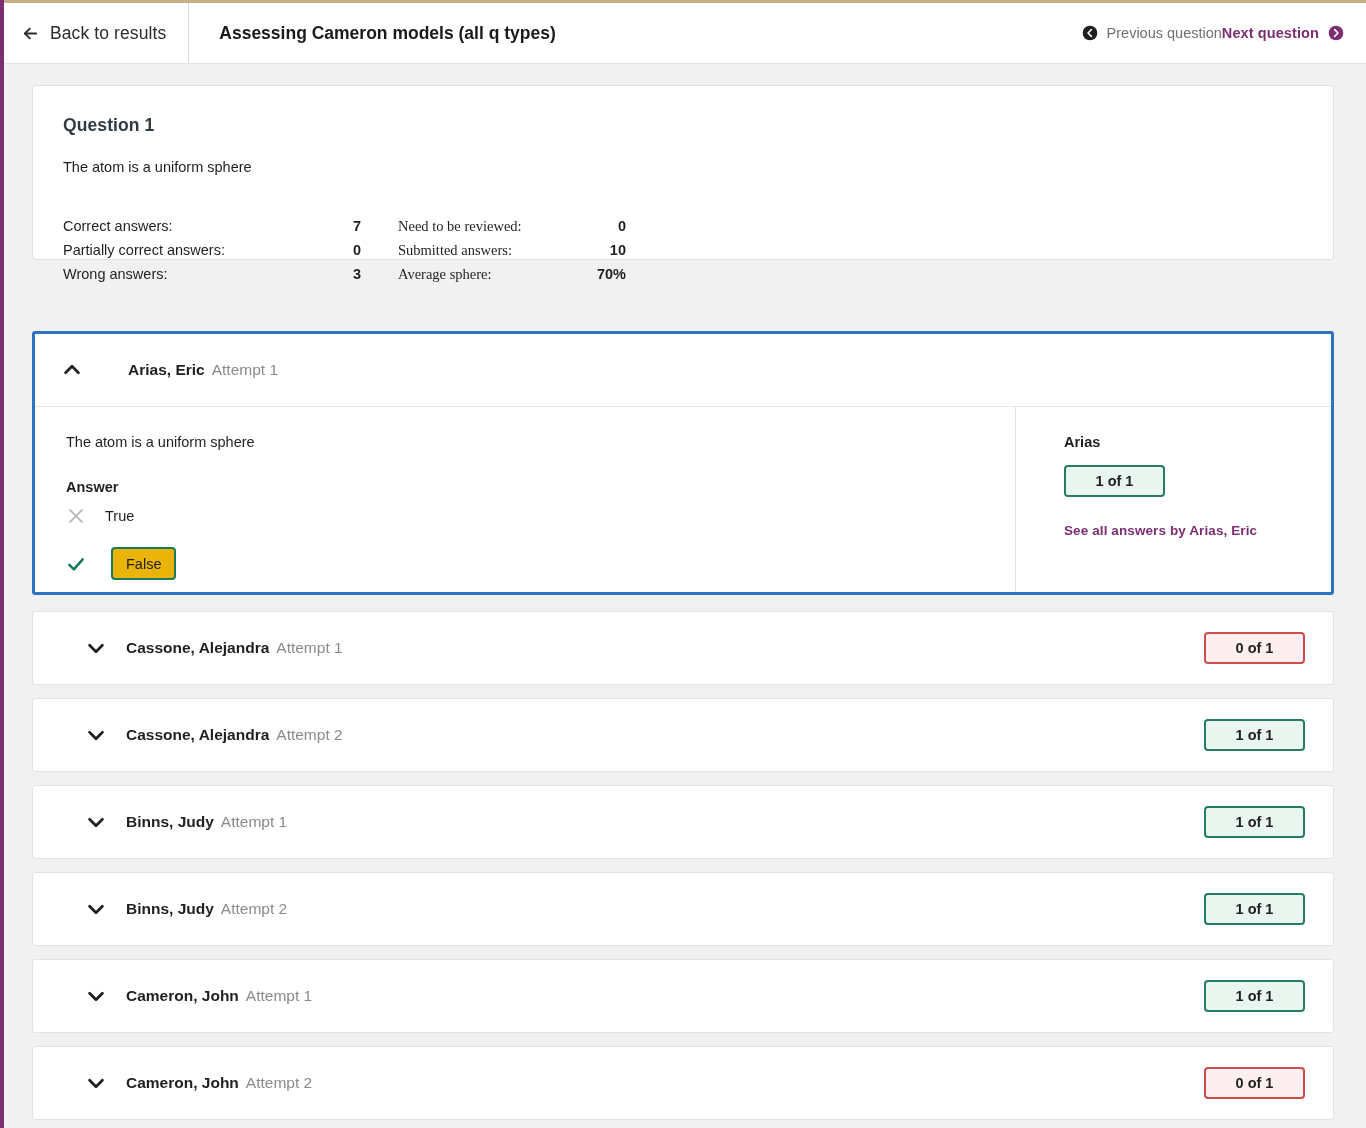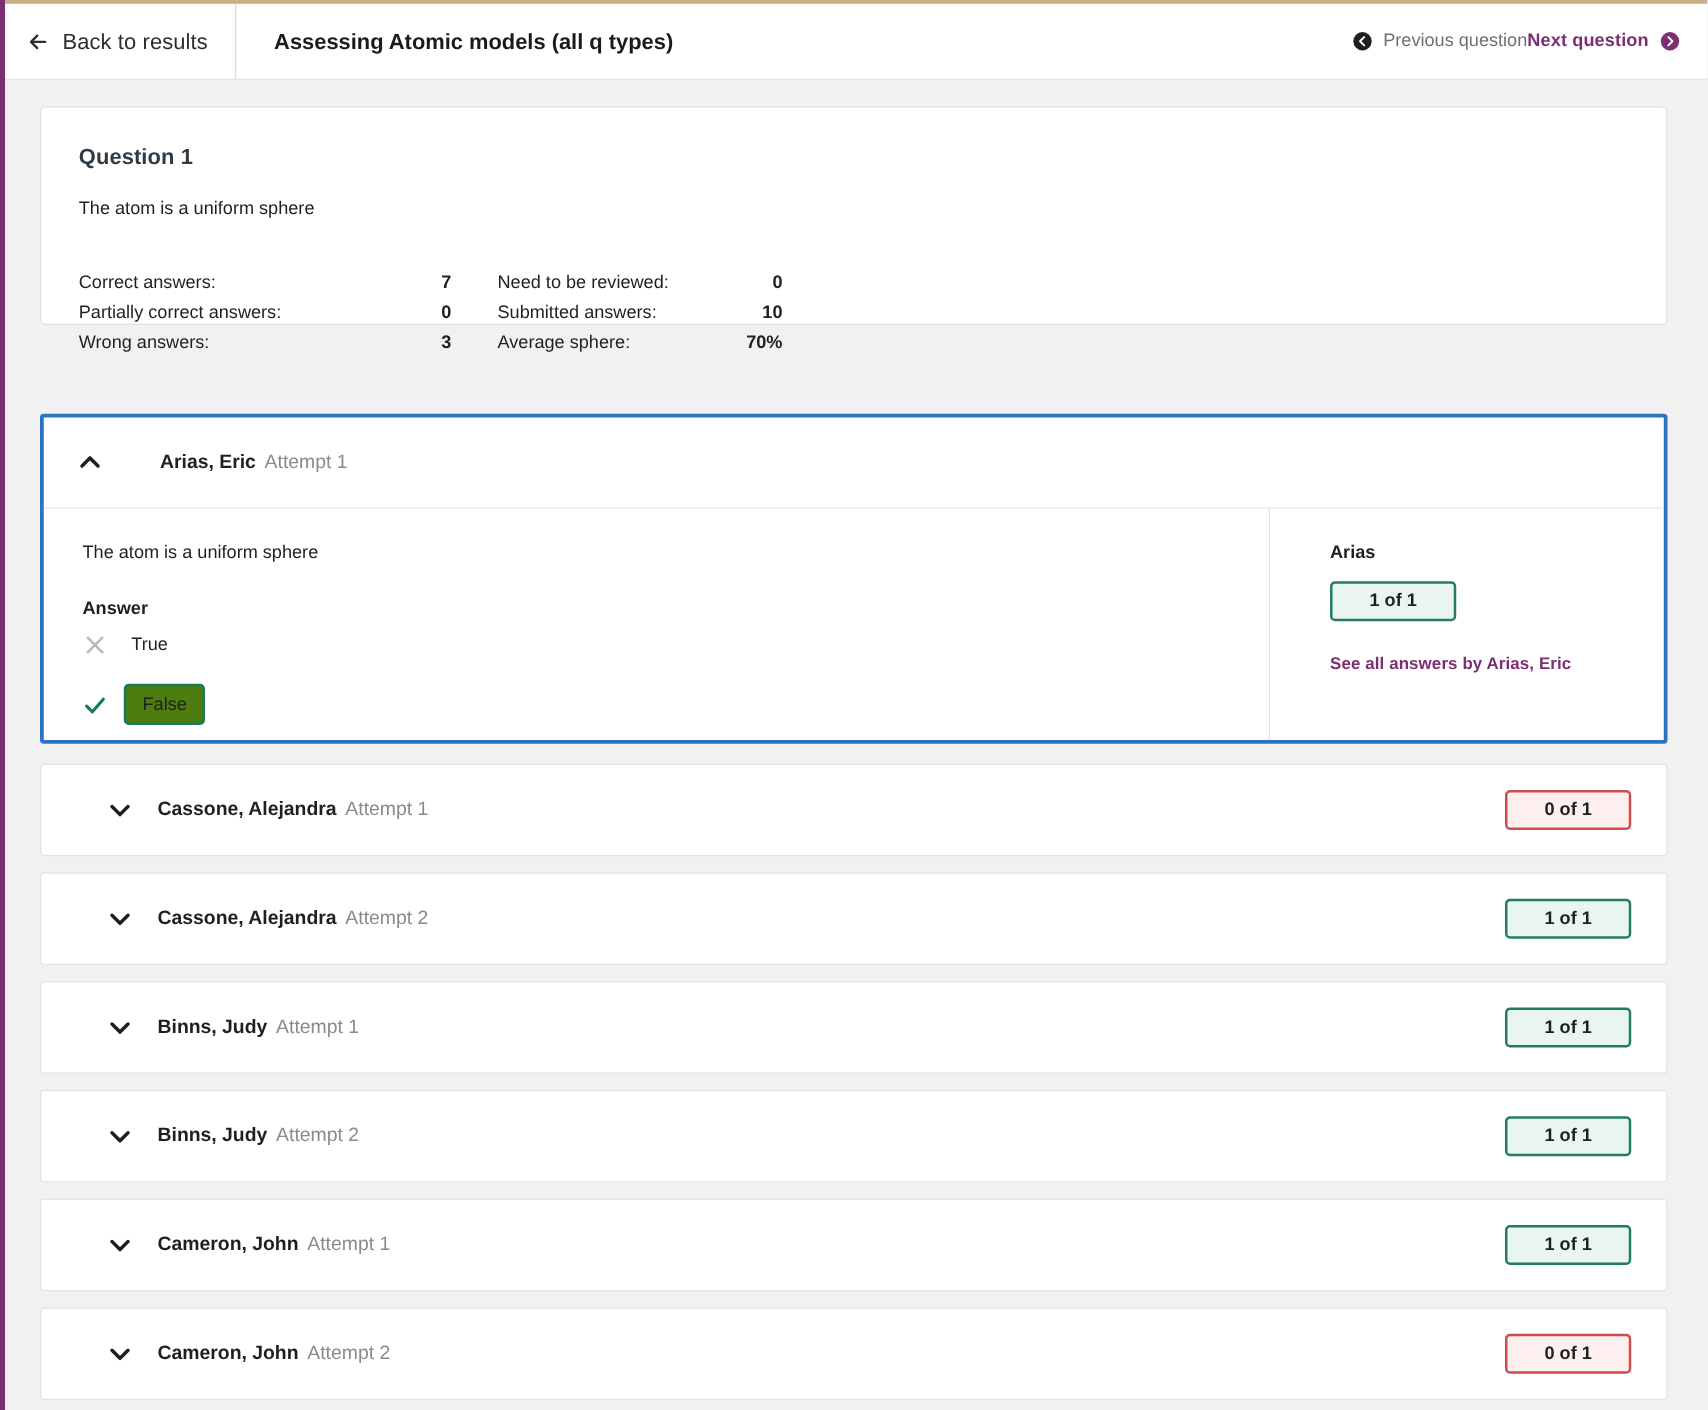--- a/index.html
+++ b/index.html
@@ -136,21 +136,21 @@
     line-height: 24px;
     white-space: nowrap;
   }
   .stat-value {
     font-size: 14.5px;
     font-weight: bold;
     color: #1F1F1F;
     line-height: 24px;
     text-align: right;
   }
-  .stat-label.col2 { padding-left: 37px; }
+  .stat-label.col2 { padding-left: 37px; font-family: Liberation Serif, serif; }
 
   
   .expanded {
     position: absolute;
     left: 32px;
     top: 331px;
     width: 1302px;
     height: 264px;
     background: #FFFFFF;
     border: 3px solid #2C74C0;
@@ -214,28 +214,28 @@
     display: block;
   }
   .opt-mark.wrong { color: #B9B9B9; }
   .opt-mark.right { color: #157A53; }
   .opt-text {
     margin-left: 19px;
     font-size: 14.5px;
     color: #1F1F1F;
   }
   .opt-chip {
-    margin-left: 13px;
+    margin-left: 25px;
     display: inline-flex;
     align-items: center;
     justify-content: center;
     min-width: 62px;
     height: 33px;
     padding: 0 13px;
-    background: #4d7c0f;
+    background: #eab308;
     border: 2px solid #1D7A56;
     border-radius: 4px;
     font-size: 14.5px;
     color: #1F1F1F;
   }
 
   .exp-right {
     flex: 1 1 auto;
     padding: 27px 0 0 48px;
   }
@@ -323,21 +323,21 @@
   <div class="header">
 
     <a class="back-link">
       <svg class="back-arrow" viewBox="0 0 24 24" fill="none" stroke="currentColor" stroke-width="2.6" stroke-linecap="round" stroke-linejoin="round">
         <line x1="20" y1="12" x2="5" y2="12"></line>
         <polyline points="11 19 4 12 11 5"></polyline>
       </svg>
       <span class="back-label">Back to results</span>
     </a>
 
-    <div class="quiz-title">Assessing Atomic models (all q types)</div>
+    <div class="quiz-title">Assessing Cameron models (all q types)</div>
 
     <div class="header-spacer"></div>
 
     <div class="nav-group">
       <a class="nav-link prev">
         <svg class="circ" viewBox="0 0 24 24">
           <circle cx="12" cy="12" r="11" fill="currentColor"></circle>
           <path d="M14 7 L9 12 L14 17" fill="none" stroke="#FFFFFF" stroke-width="2.3" stroke-linecap="round" stroke-linejoin="round"></path>
         </svg>
         <span>Previous question</span>

